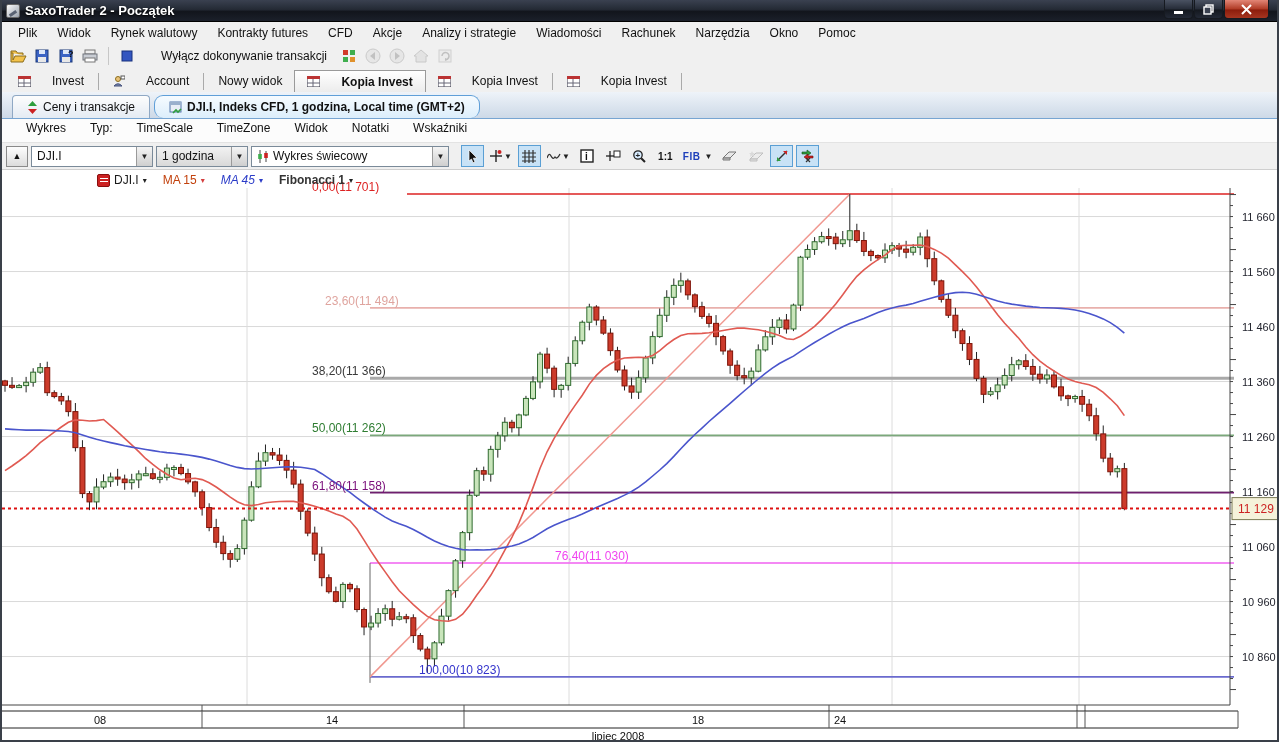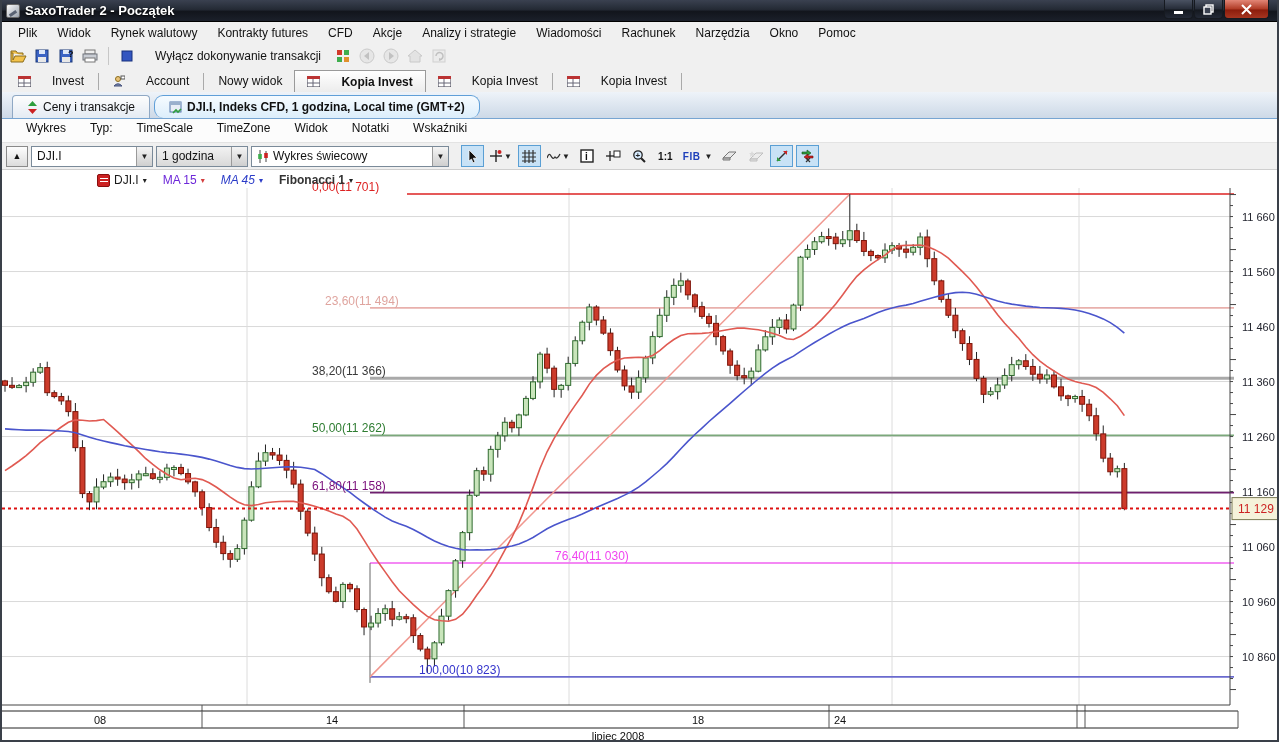--- a/index.html
+++ b/index.html
@@ -19,21 +19,21 @@
   .wbtn{width:29px;height:19px;border:1px solid #161a20;border-top:none;display:flex;align-items:center;justify-content:center;
     background:linear-gradient(#4a5262,#262c38 50%,#14181f 55%,#232936);border-radius:0 0 4px 4px;margin-left:1px;}
   .wbtn.close{width:45px;background:linear-gradient(#e28676,#b03a25 50%,#8c1d0c 55%,#a63520);}
   
   .menubar{position:absolute;top:22px;left:0;right:0;height:21px;background:#f0f0f0;display:flex;align-items:center;padding-left:6px;}
   .menubar .mi{padding:2px 10px;cursor:default;}
   
   .toolbar{position:absolute;top:43px;left:0;right:0;height:25px;background:#f0f0f0;display:flex;align-items:center;padding-left:6px;gap:4px;}
   .tsep{width:1px;height:18px;background:#c7c7c7;margin:0 4px;}
   .ticon{width:20px;height:18px;display:flex;align-items:center;justify-content:center;}
-  .toggle-label{margin-left:14px;}
+  .toggle-label{margin-left:20px;}
   .navbtn{opacity:.45;}
   
   .viewtabs{position:absolute;top:68px;left:0;right:0;height:24px;background:#f0f0f0;display:flex;align-items:flex-end;padding-left:4px;}
   .vtab{display:flex;align-items:center;gap:21px;padding:3px 12px;height:22px;cursor:default;}
   .vtab.active{background:linear-gradient(#ffffff,#ececec);border:1px solid #9a9a9a;border-bottom:none;font-weight:bold;}
   .vsep{width:1px;height:17px;background:#aaa;margin:0 2px 2px 2px;}
   
   .subtabs{position:absolute;top:92px;left:0;right:0;height:27px;
     background:linear-gradient(#eef3f9,#cdd9e7);border-bottom:1px solid #77a5d2;
     display:flex;align-items:flex-end;padding-left:10px;gap:4px;}
@@ -367,21 +367,21 @@
   </div>
 
   <div class="chartregion">
     <div class="legend">
       <span class="legitem">
         <span class="dji-ic"></span>
         <span id="leg0" style="color: rgb(26, 26, 26);">DJI.I</span>
           <span class="legcaret">▾</span>
       </span>
       <span class="legitem">
-        <span id="leg1" style="color: #6d28d9; text-align: right;">MA 15</span>
+        <span id="leg1" style="color: #c2410c; text-align: right;">MA 15</span>
           <span class="legcaret" style="color:#d43c3c">▾</span>
       </span>
       <span class="legitem">
         <span id="leg2" style="color: rgb(43, 60, 200); font-style: italic;">MA 45</span>
           <span class="legcaret" style="color:#2b3cc8">▾</span>
       </span>
       <span class="legitem">
         <span id="leg3" style="color: rgb(51, 51, 51); font-weight: bold;">Fibonacci 1</span>
           <span class="legcaret">▾</span>
       </span>

